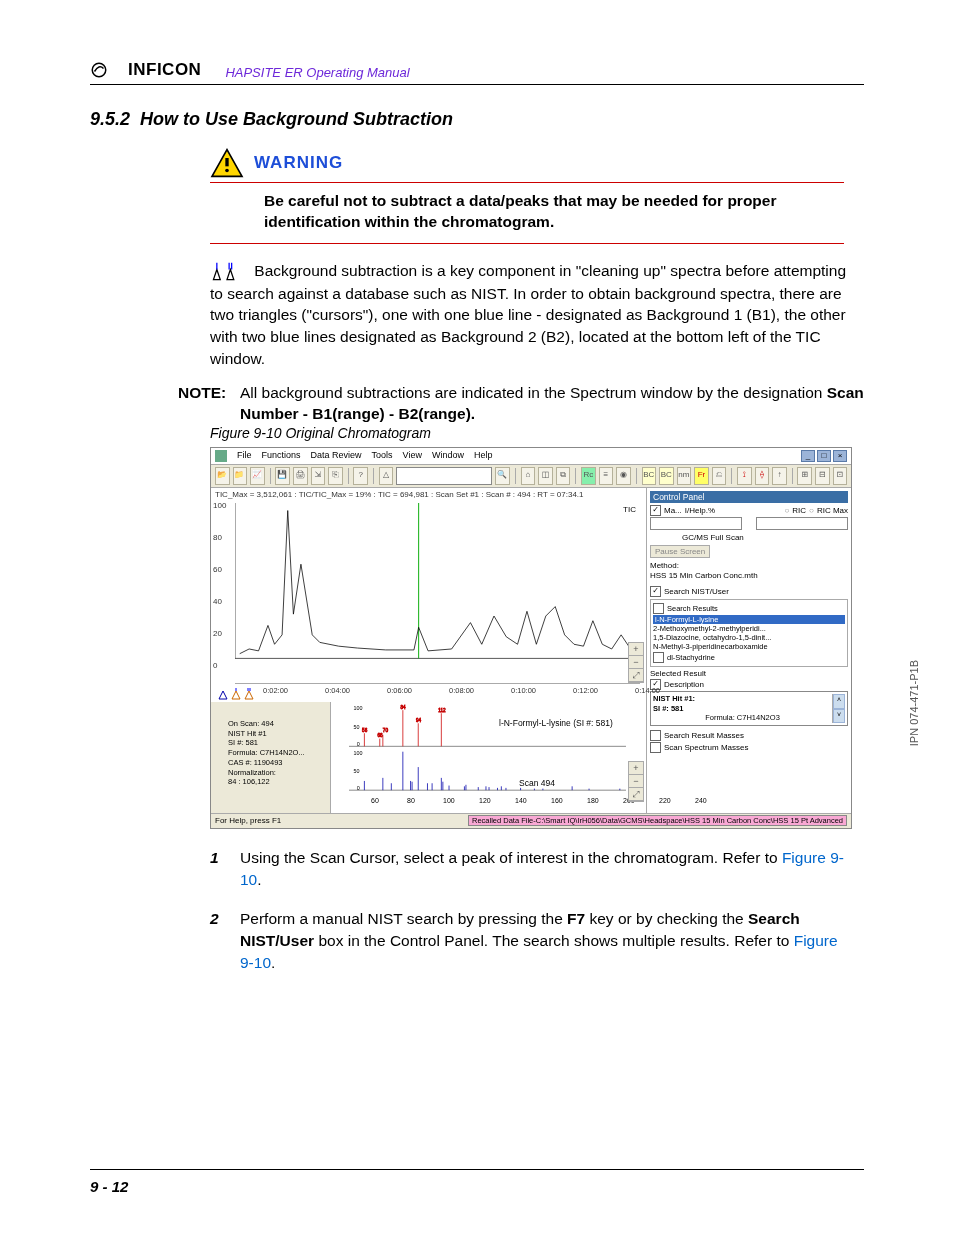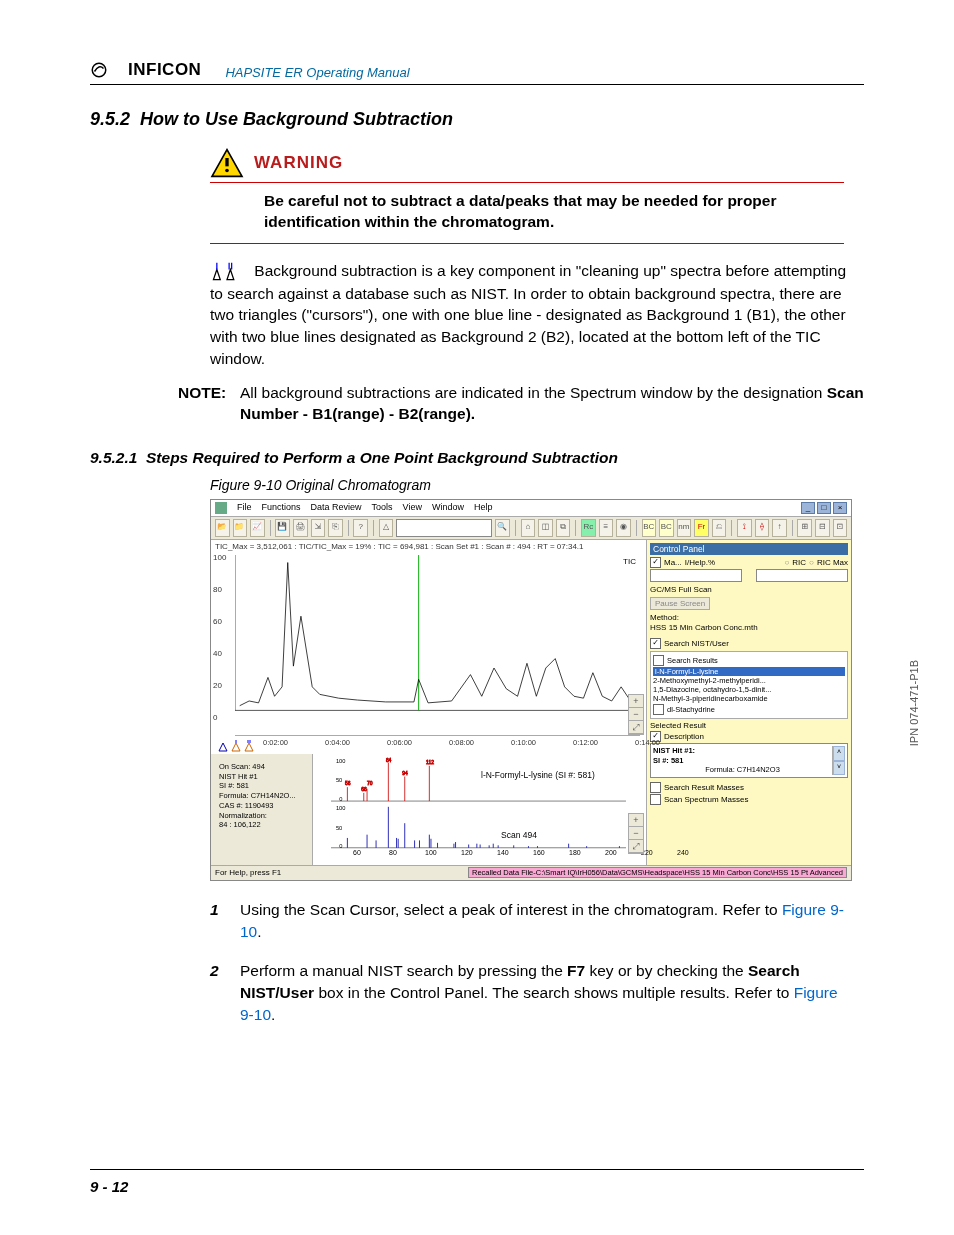--- a/index.html
+++ b/index.html
@@ -2,58 +2,58 @@
 <html><head>
 <meta charset="utf-8">
 <style>
 @page { size: 954px 1235px; margin: 0; }
 html, body { margin: 0; padding: 0; width: 954px; height: 1235px; font-family: Arial, Helvetica, sans-serif; color: #000; background: #fff; position: relative; }
 .page { padding: 60px 90px 60px 90px; box-sizing: border-box; position: relative; height: 100%; }
 .header { display: flex; align-items: flex-end; border-bottom: 1px solid #000; padding-bottom: 4px; margin-bottom: 24px; }
 .logo { display: flex; align-items: center; gap: 20px; }
 .logo-icon { width: 18px; height: 18px; }
 .logo-text { font-weight: bold; font-size: 17px; letter-spacing: 0.5px; }
-.header-title { font-style: italic; font-size: 13px; margin-left: 24px; color: #0369a1; }
+.header-title { font-style: italic; font-size: 13px; margin-left: 24px; color: #6d28d9; }
 .section-heading { font-size: 18px; font-weight: bold; font-style: italic; margin: 8px 0 18px 0; }
 .warning-block { margin-left: 120px; margin-right: 20px; }
 .warning-header { display: flex; align-items: center; gap: 10px; }
 .warning-icon { width: 34px; height: 30px; }
-.warning-label { color: #b91c1c; font-weight: bold; font-size: 17px; letter-spacing: 1px; }
+.warning-label { color: #1d4ed8; font-weight: bold; font-size: 17px; letter-spacing: 1px; }
 .warning-rule { border: none; border-top: 1.5px solid #c00; margin: 4px 0 8px 0; }
 .warning-text { font-weight: bold; font-size: 15.5px; line-height: 1.35; margin-left: 54px; }
 .body-block { margin-left: 120px; margin-right: 10px; font-size: 15.5px; line-height: 1.4; }
 .triangles-icon { width: 34px; height: 22px; vertical-align: middle; margin-right: 6px; }
 .note-row { display: flex; margin-top: 12px; margin-left: 88px; font-size: 15.5px; line-height: 1.4; }
 .note-label { font-weight: bold; flex: 0 0 62px; }
 .note-text { flex: 1; }
 .bold { font-weight: bold; }
 .subsection-heading { font-size: 15.5px; font-weight: bold; font-style: italic; margin: 24px 0 10px 0; }
 .figure-caption { font-style: italic; font-size: 14px; margin-left: 120px; margin-bottom: 6px; margin-top: 0; }
 .figure-box { margin-left: 120px; width: 640px; height: 380px; border: 1px solid #888; background: #ececec; position: relative; font-size: 8px; overflow: hidden; }
 .menubar { background: #fff; border-bottom: 1px solid #aaa; padding: 2px 4px; display: flex; gap: 10px; font-size: 9px; }
 .menubar .wincontrols { margin-left: auto; display: flex; gap: 2px; }
 .wincontrols span { display: inline-block; width: 12px; height: 10px; background: #9cb4d8; border: 1px solid #5a7aa8; font-size: 8px; text-align: center; line-height: 10px; }
 .toolbar { background: #ece9d8; border-bottom: 1px solid #aaa; padding: 2px 4px; display: flex; gap: 3px; align-items: center; }
 .tb-btn { width: 16px; height: 16px; background: #f5f3e9; border: 1px solid #b5b19a; display: inline-block; font-size: 8px; text-align: center; line-height: 14px; color: #555; }
 .tb-sep { width: 1px; height: 16px; background: #aaa; margin: 0 2px; }
 .tb-drop { width: 120px; height: 16px; background: #fff; border: 1px solid #888; }
 .main-area { display: flex; height: calc(100% - 52px); }
 .chart-area { flex: 1; background: #fff; display: flex; flex-direction: column; }
-.side-panel { width: 205px; background: #fef9c3; border-left: 1px solid #aaa; padding: 3px; box-sizing: border-box; font-size: 8px; }
+.side-panel { width: 205px; background: #ffffff; border-left: 1px solid #aaa; padding: 3px; box-sizing: border-box; font-size: 8px; }
 .tic-title { font-size: 8px; padding: 2px 4px; color: #333; }
 .tic-plot { position: relative; height: 180px; border-bottom: 1px solid #aaa; margin: 2px 6px 2px 24px; }
 .tic-plot svg { position: absolute; inset: 0; }
 .yaxislab { position: absolute; left: -22px; font-size: 8px; color: #333; }
 .xaxislab { position: absolute; bottom: -12px; font-size: 7.5px; color: #333; }
 .zoom-ctrl { position: absolute; right: -4px; bottom: 0; width: 14px; background: #ece9d8; border: 1px solid #aaa; }
 .zoom-ctrl div { height: 12px; border-bottom: 1px solid #aaa; font-size: 9px; text-align: center; line-height: 12px; color: #555; }
 .tri-row { padding: 2px 6px; display: flex; gap: 1px; }
 .tri { width: 12px; height: 12px; }
 .spec-area { flex: 1; display: flex; }
-.spec-info { width: 85px; background: #ece9d8; border-right: 1px solid #aaa; padding: 8px; font-size: 7.5px; line-height: 1.3; }
+.spec-info { width: 85px; background: #ece9d8; border-right: 1px solid #aaa; padding: 17px; font-size: 7.5px; line-height: 1.3; }
 .spec-plots { flex: 1; position: relative; margin: 2px 20px 14px 18px; }
 .spec-plots svg { position: absolute; inset: 0; }
 .side-panel .hdr { background: #3a6ea5; color: #fff; padding: 1px 3px; font-size: 8.5px; margin-bottom: 2px; }
 .side-panel .row { display: flex; align-items: center; gap: 3px; margin: 1px 0; }
 .side-panel .chk { width: 9px; height: 9px; border: 1px solid #666; background: #fff; display: inline-block; font-size: 8px; line-height: 8px; text-align: center; }
 .side-panel .field { background: #fff; border: 1px solid #888; height: 11px; flex: 1; }
 .side-panel .btn { background: #ece9d8; border: 1px solid #aaa; padding: 1px 4px; font-size: 8px; color: #888; margin: 2px 0; display: inline-block; }
 .side-panel .grp { border: 1px solid #aaa; background: #fff; padding: 2px; margin: 2px 0; font-size: 7.5px; }
 .side-panel .sel { background: #316ac5; color: #fff; padding: 0 2px; }
 .side-panel .resbox { background: #fff; border: 1px solid #888; padding: 2px; font-size: 7.5px; line-height: 1.3; display: flex; }
@@ -114,23 +114,20 @@
     <span>Background subtraction is a key component in "cleaning up" spectra before attempting to search against a database such as NIST. In order to obtain background spectra, there are two triangles ("cursors"), one with one blue line - designated as Background 1 (B1), the other with two blue lines designated as Background 2 (B2), located at the bottom left of the TIC window.</span>
   </div>
 
   <div class="note-row">
     <div class="note-label">NOTE:</div>
     <div class="note-text">
       <span>All background subtractions are indicated in the Spectrum window by the designation </span><span class="bold">Scan Number - B1(range) - B2(range).</span>
     </div>
   </div>
 
-  <div class="subsection-heading">
-    <span>9.5.2.1</span>&nbsp;&nbsp;<span>Steps Required to Perform a One Point Background Subtraction</span>
-  </div>
 
   <div class="figure-caption">Figure 9-10  Original Chromatogram</div>
 
   <div class="figure-box">
     <div class="menubar">
       <svg width="12" height="12">
           <rect width="12" height="12" fill="#6a8"></rect>
         </svg>
       <span>File</span>
       <span>Functions</span>
@@ -326,21 +323,21 @@
           <span style="color:#888; margin-left:auto;">○</span>
             <span>RIC</span>
           <span style="color:#888;">○</span>
             <span>RIC Max</span>
         </div>
         <div class="row">
             <span class="field"></span>
             <span style="width:8px"></span>
             <span class="field"></span>
           </div>
-        <div class="row" style="margin-top:3px;">
+        <div class="row" style="margin-top:3px;margin-left:32px;">
             <span>GC/MS Full Scan</span>
           </div>
         <span class="btn">Pause Screen</span>
         <div class="row">
             <span>Method:</span>
           </div>
         <div class="row">
             <span>HSS 15 Min Carbon Conc.mth</span>
           </div>
         <div class="row" style="margin-top:6px;">

